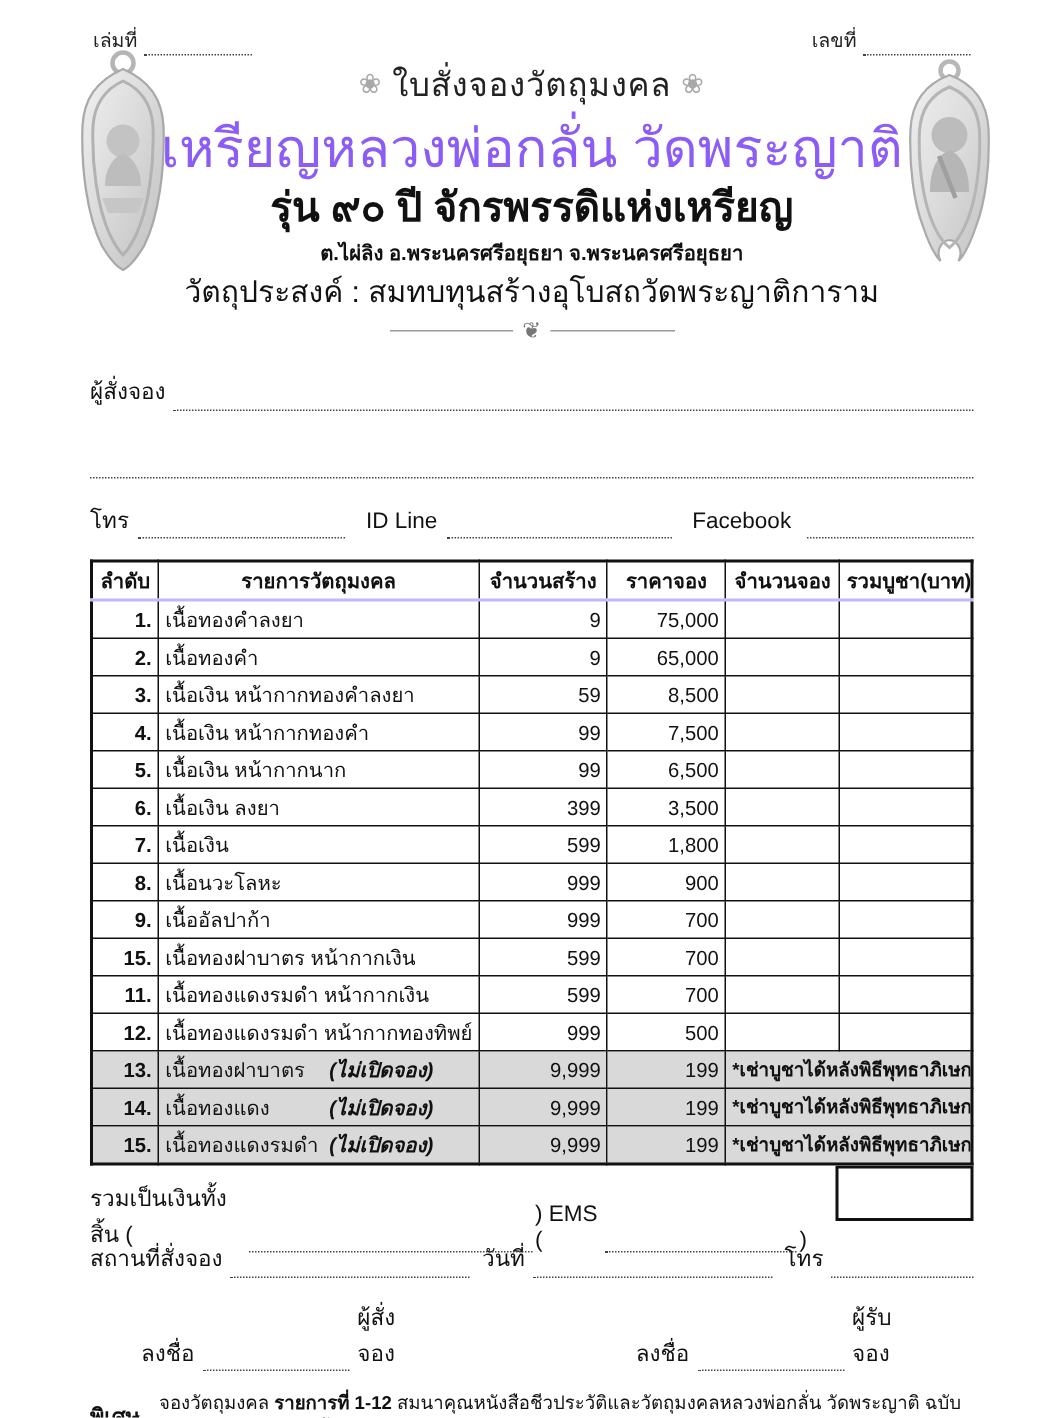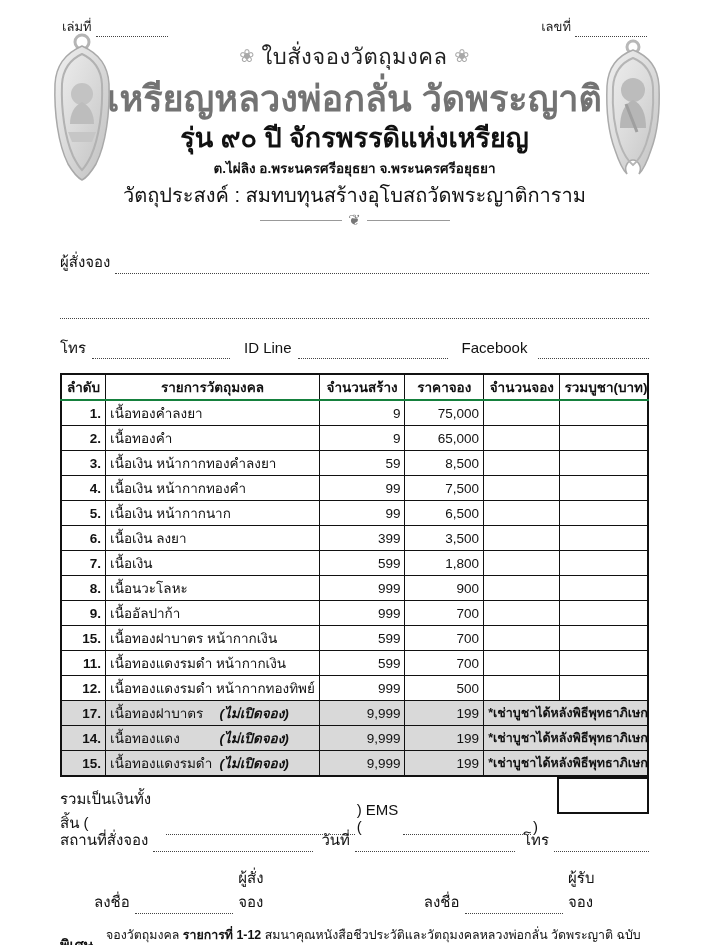--- a/index.html
+++ b/index.html
@@ -10,21 +10,21 @@
   .content { padding:0 60px; }
 
   
   .top-labels { display:flex; justify-content:space-between; padding:16px 2px 0 2px; font-size:13px; color:#222; }
   .top-label { display:flex; align-items:flex-end; gap:4px; }
   .short-dots { width:72px; border-bottom:1.5px dotted #444; height:12px; }
 
   .header-center { text-align:center; margin-top:2px; }
   .form-title { font-size:22px; color:#222; letter-spacing:.5px; }
   .orn { color:#a8a8a8; font-size:18px; vertical-align:2px; }
-  .main-title { font-size:36px; font-weight:bold; color:#737373; margin-top:2px; line-height:1.25; }
+  .main-title { font-size:36px; font-weight:normal; color:#8b5cf6; margin-top:2px; line-height:1.25; }
   .edition { font-size:27px; font-weight:bold; margin-top:0px; line-height:1.3; }
   .address { font-size:13.5px; font-weight:bold; margin-top:1px; }
   .purpose { font-size:20px; margin-top:3px; line-height:1.35;text-align:center; }
   .divider { display:flex; align-items:center; justify-content:center; width:190px; margin:2px auto 0 auto; color:#777; }
   .divider .line { flex:1; border-top:1px solid #999; }
   .divider .glyph { padding:0 6px; font-size:15px; }
 
   .amulet { position:absolute; }
   .amulet-left { left:44px; top:32px; }
   .amulet-right { right:36px; top:38px; }
@@ -34,21 +34,21 @@
   .row-orderer { margin-top:22px; }
   .row-addr { margin-top:32px; }
   .row-contact { margin-top:18px; gap:6px; }
   .dots { flex:1; border-bottom:1.5px dotted #444; height:13px; margin-left:5px; }
   .dots-fixed { border-bottom:1.5px dotted #444; height:13px; }
 
   
   table.order { width:100%; margin-top:14px; border-collapse:collapse; table-layout:fixed;
                 border:2px solid #111; font-size:13.5px; }
   table.order th, table.order td { border:1px solid #111; height:20px; padding:1px 4px; overflow:hidden; white-space:nowrap; }
-  table.order th { font-weight:bold; text-align:center; border-bottom:2px solid #15803d; height:24px; font-size:13.5px; }
+  table.order th { font-weight:bold; text-align:center; border-bottom:2px solid #c4b5fd; height:24px; font-size:13.5px; }
   td.c-no { text-align:right; font-weight:bold; padding-right:3px; }
   td.c-item { text-align:right; }
   td.c-item .cellflex { display:flex; justify-content:space-between; }
   td.c-item .tag { font-weight:bold; padding-right:26px;font-style:italic; }
   td.c-made, td.c-price { text-align:right; padding-right:6px; }
   td.c-note { text-align:center; font-weight:bold; font-size:12.5px; }
   tr.closed td { background:#d9d9d9; }
 
   
   .total-row { position:relative; height:42px; }
@@ -316,21 +316,21 @@
               <div class="cellflex">
                 <span>เนื้อทองแดงรมดำ  หน้ากากทองทิพย์</span>
               </div>
             </td>
             <td class="c-made">999</td>
             <td class="c-price">500</td>
             <td class="c-qty"></td>
             <td class="c-total"></td>
           </tr>
           <tr class="closed">
-            <td class="c-no">17.</td>
+            <td class="c-no">13.</td>
             <td class="c-item">
               <div class="cellflex">
                 <span>เนื้อทองฝาบาตร</span>
                 <span class="tag">(ไม่เปิดจอง)</span>
               </div>
             </td>
             <td class="c-made">9,999</td>
             <td class="c-price">199</td>
             <td class="c-note" colspan="2">*เช่าบูชาได้หลังพิธีพุทธาภิเษก*</td>
           </tr>

